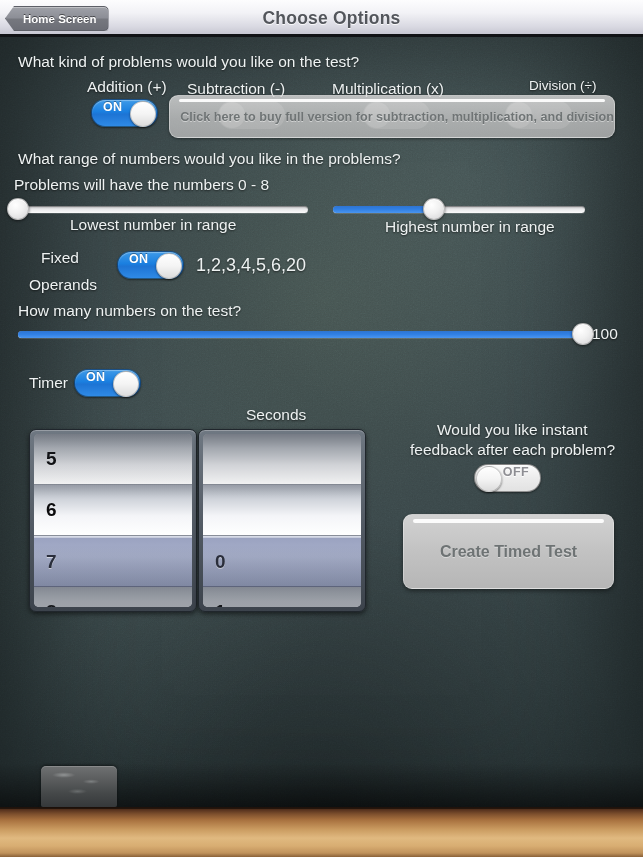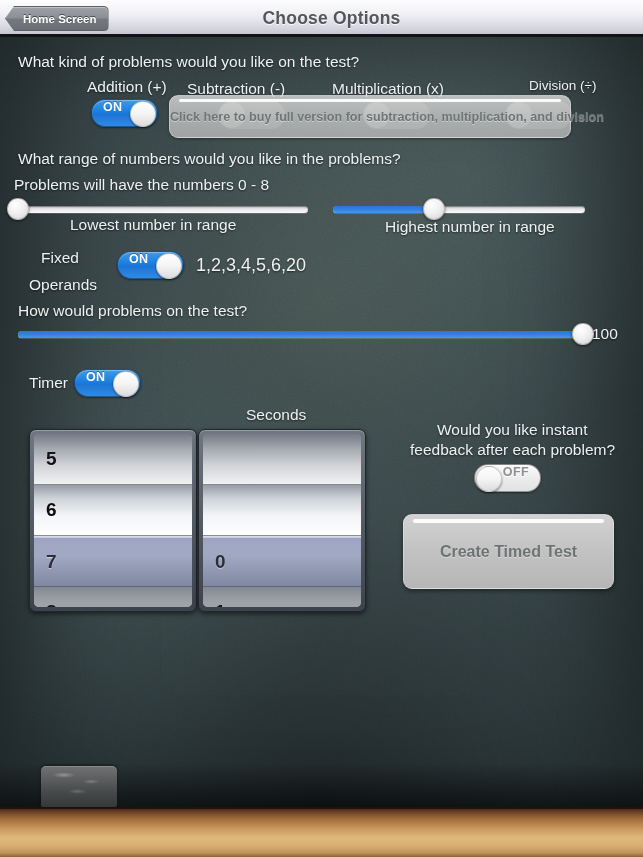--- a/index.html
+++ b/index.html
@@ -110,26 +110,26 @@
   .sthumb {
     position:absolute; top:0; width:22px; height:22px; border-radius:50%;
     background:radial-gradient(circle at 38% 30%, #ffffff 0%, #f0f0f0 45%, #d2d2d4 100%);
     box-shadow:0 1px 3px rgba(0,0,0,.55), inset 0 1px 0 rgba(255,255,255,.9);
     border:1px solid rgba(0,0,0,.22);
     transform:translateX(-11px);
   }
 
   
   #buy-banner {
-    position:absolute; left:169px; top:95px; width:402px; height:43px;
+    position:absolute; left:169px; top:95px; width:446px; height:43px;
     border-radius:9px;
     background:linear-gradient(180deg, rgba(216,216,216,.82) 0%, rgba(196,196,196,.80) 55%, rgba(186,186,186,.80) 100%);
     border:1px solid rgba(255,255,255,.35);
     box-shadow:0 1px 3px rgba(0,0,0,.4);
-    display:flex; align-items:center; justify-content:flex-start;
+    display:flex; align-items:center; justify-content:flex-end;
     z-index:12;
   }
   #buy-banner::before {
     content:""; position:absolute; left:9px; right:9px; top:3px; height:3px;
     border-radius:3px; background:rgba(255,255,255,.92);
   }
   #buy-text {
     font-size:12.6px; font-weight:bold; color:#6f7475;
     text-shadow:0 1px 0 rgba(255,255,255,.45); white-space:nowrap;
   }
@@ -313,21 +313,21 @@
 <div class="chalk" style="left:41px; top:249px;">Fixed</div>
 <div class="chalk" style="left:29px; top:276px;">Operands</div>
 
 <div class="toggle on" style="left:117px; top:251px;">
   <span class="lbl">ON</span>
   <span class="knob"></span>
 </div>
 
 <div class="chalk" style="left:196px; top:255px; font-size:18px;">1,2,3,4,5,6,20</div>
 
-<div class="chalk" style="left:18px; top:302px;">How would problems on the test?</div>
+<div class="chalk" style="left:18px; top:302px;">How many numbers on the test?</div>
 
 <div class="slider" style="left:18px; top:323px; width:565px;">
   <div class="track">
     <div class="fill" id="fill-count" style="width: 100%;"></div>
   </div>
   <div class="sthumb" id="thumb-count" style="left: 100%;"></div>
 </div>
 <div class="chalk" style="left:592px; top:325px;">100</div>
 
 <div class="chalk" style="left:29px; top:374px;">Timer</div>

